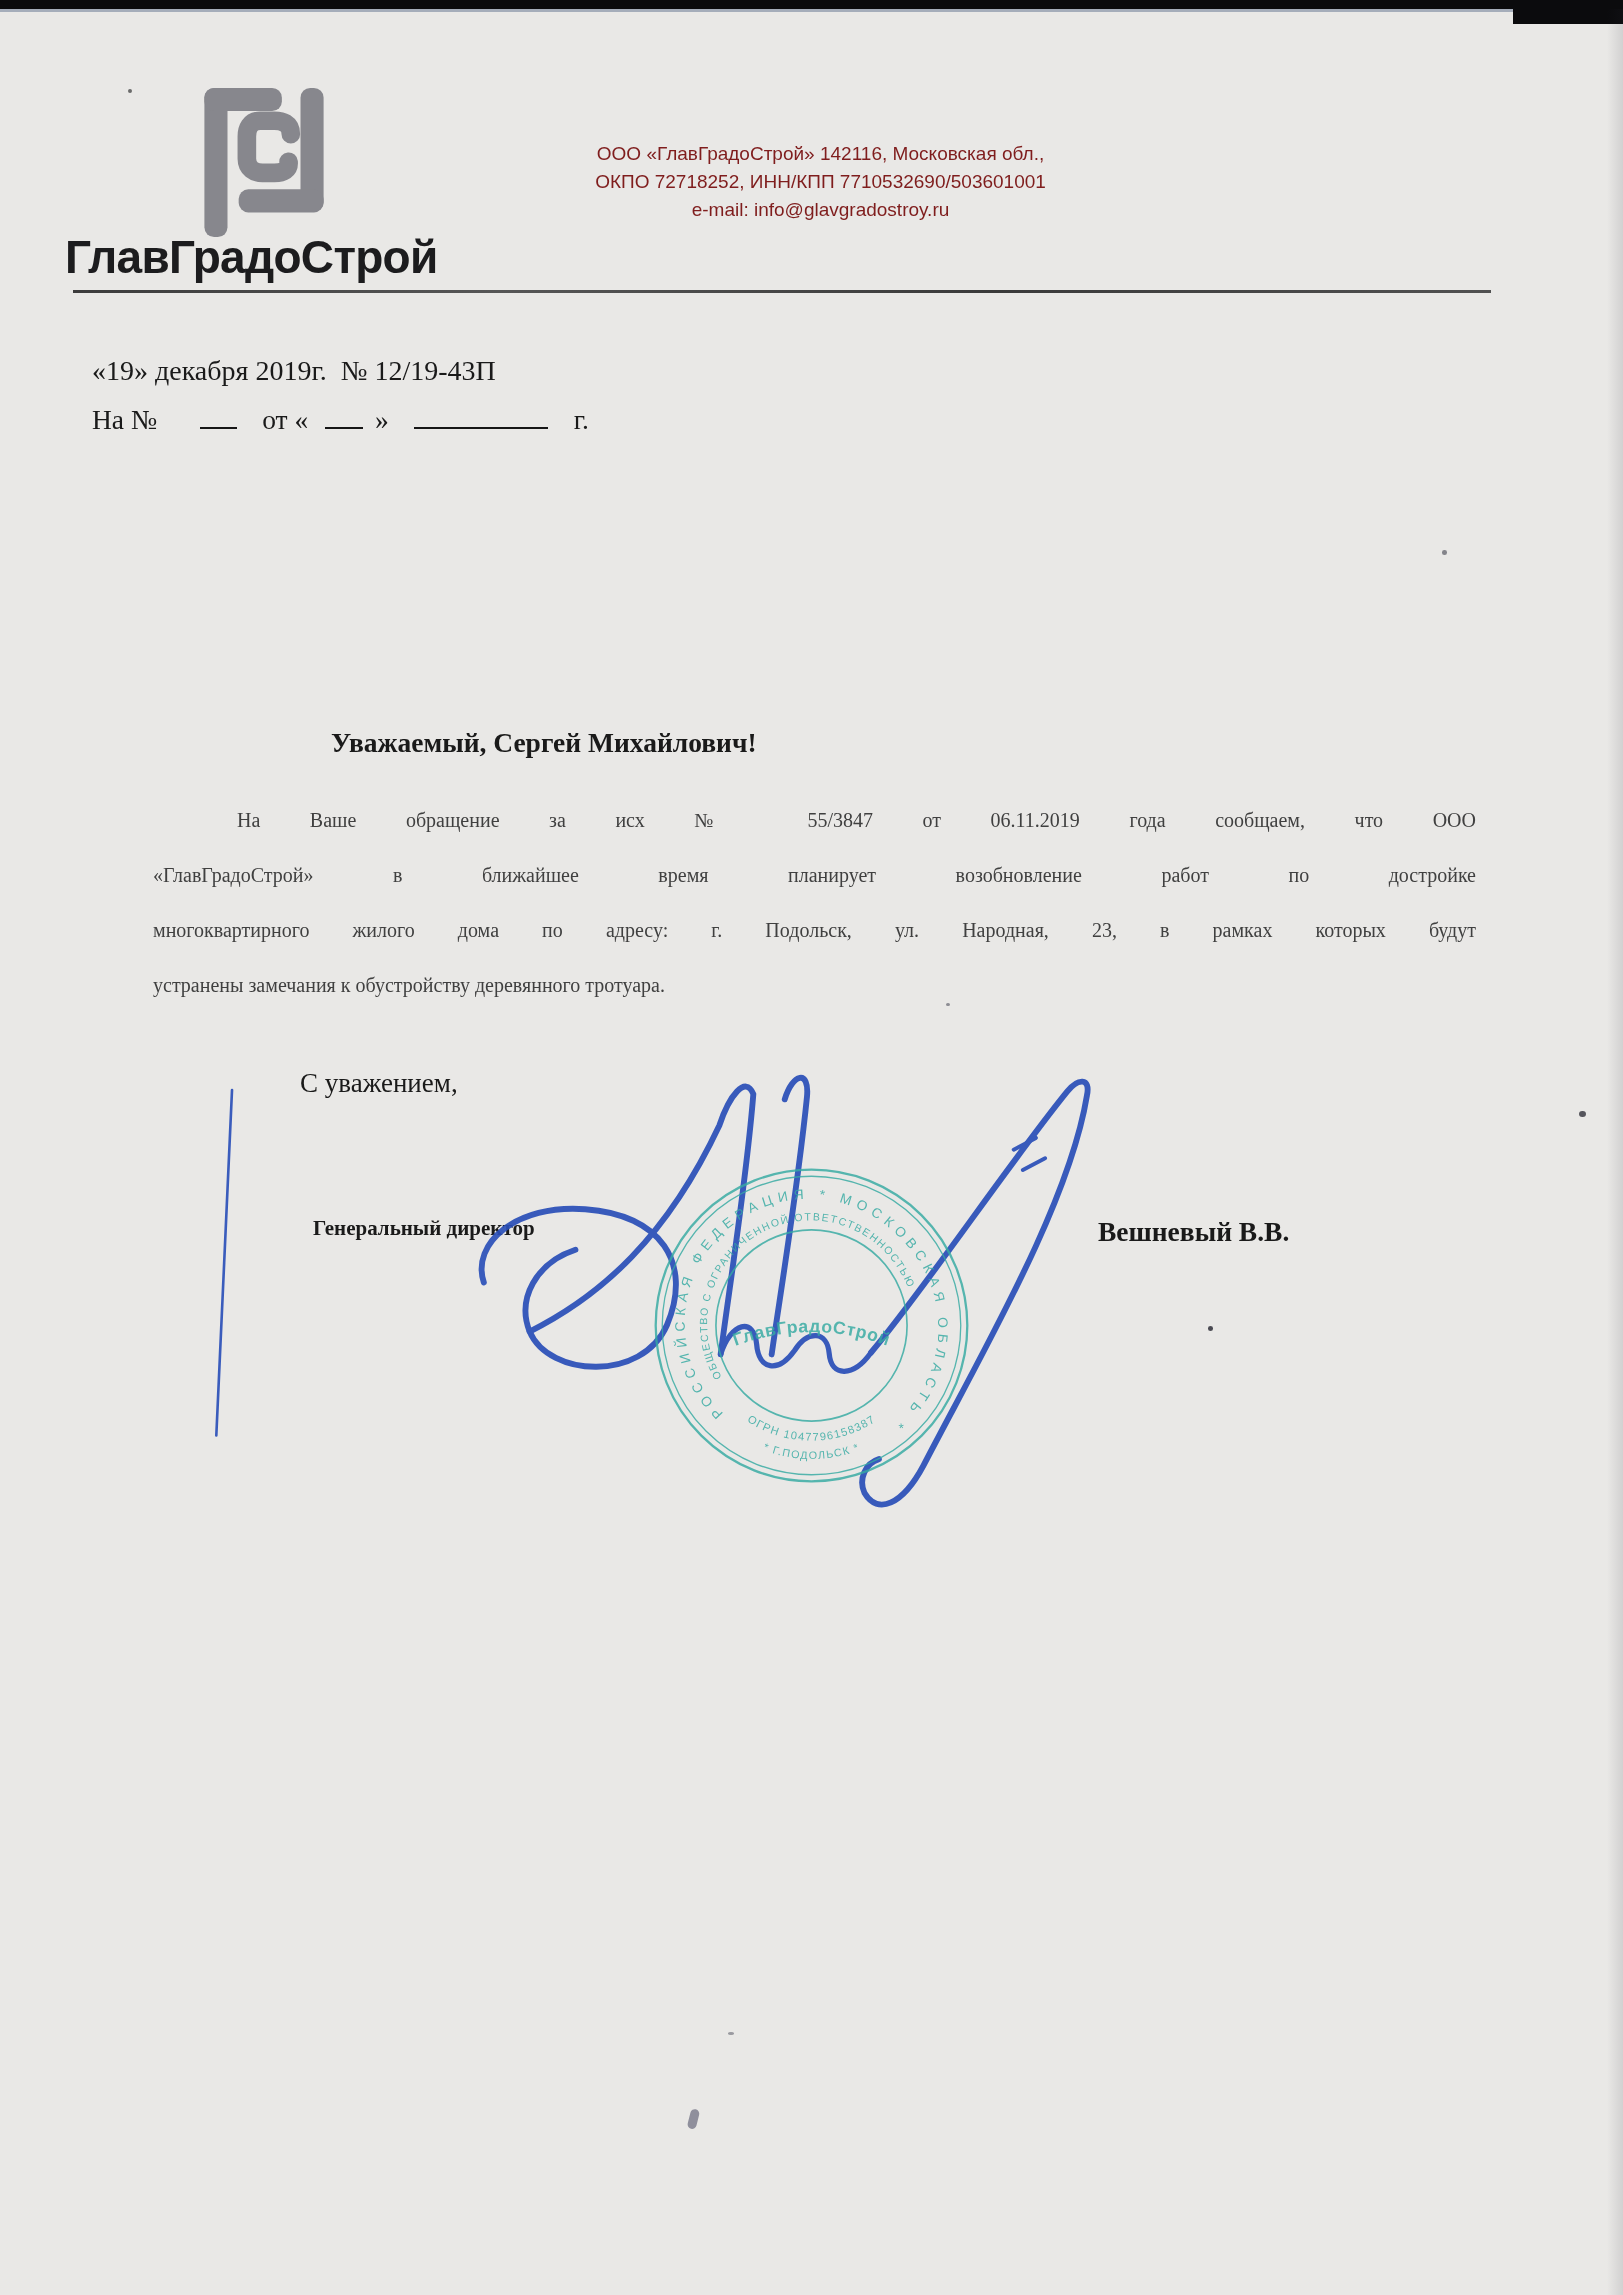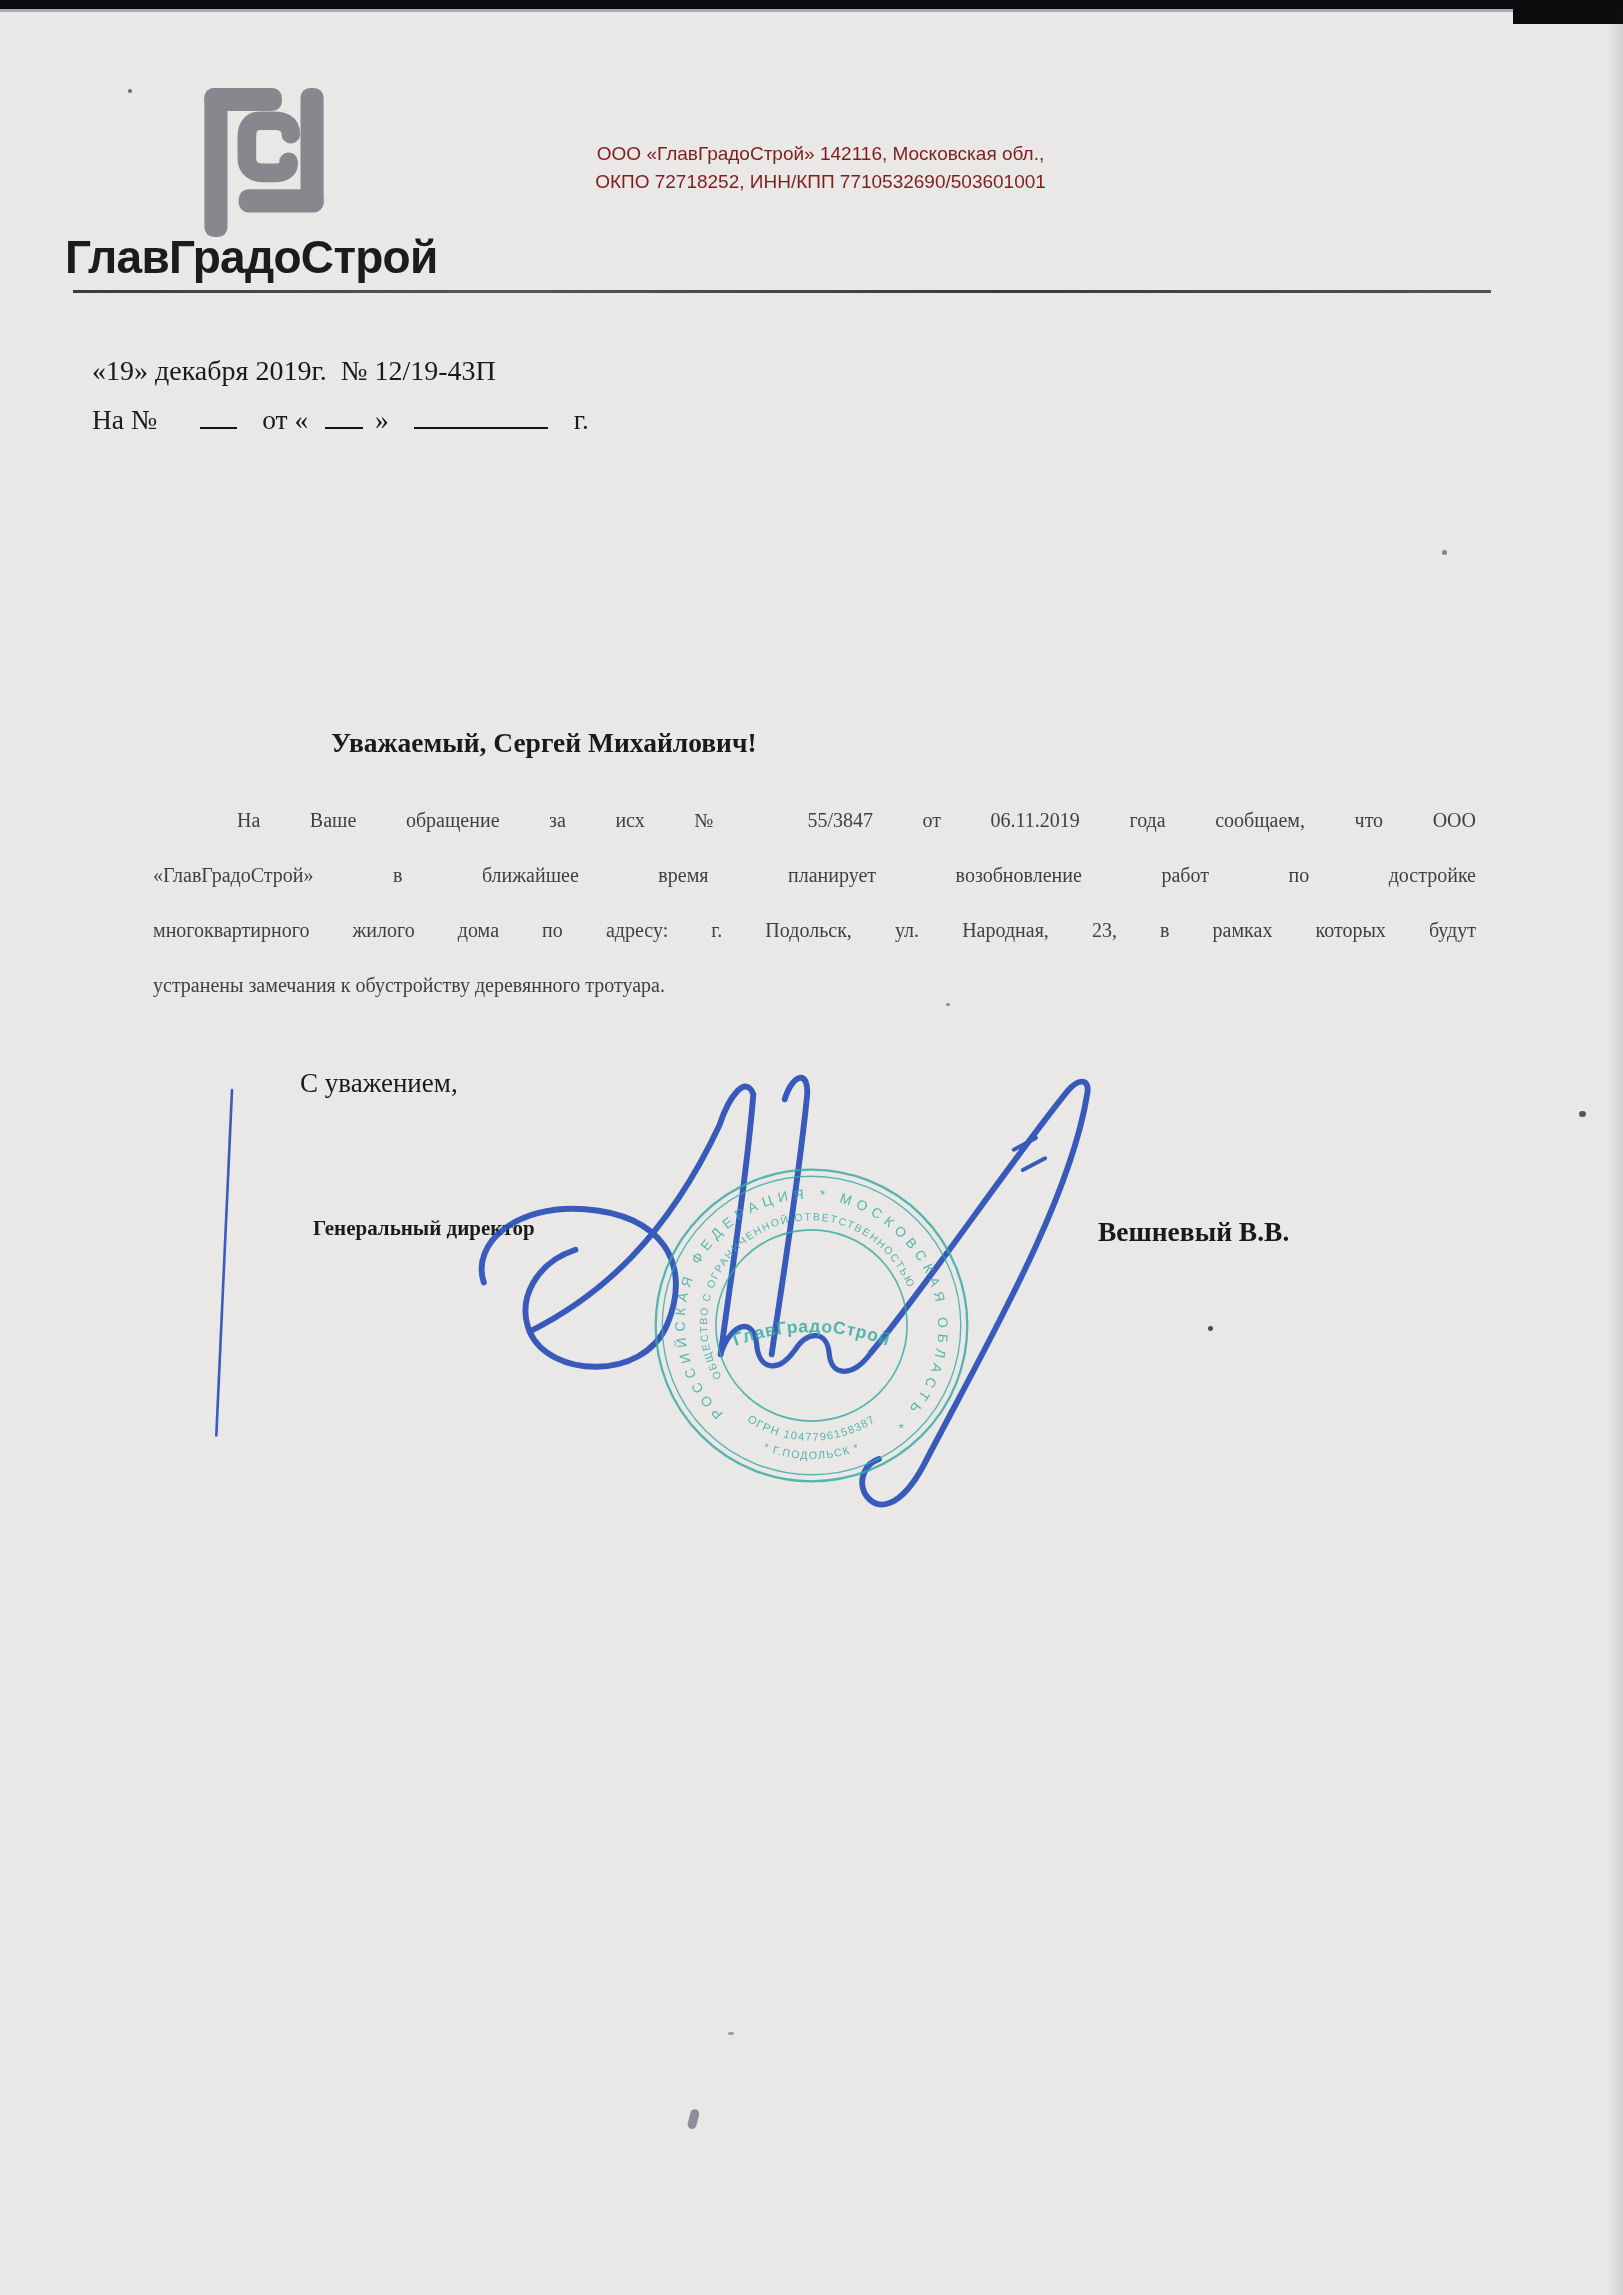--- a/index.html
+++ b/index.html
@@ -74,20 +74,21 @@
       <rect x="46" y="136" width="114" height="31" rx="13"></rect>
     </g>
     <path d="M116,62 C116,47 104,44 94,44 L75,44 C61,44 57,55 57,65 L57,95 C57,108 67,114 78,114 L94,114 C106,114 114,110 113,99" fill="none" stroke="#87878d" stroke-width="25" stroke-linecap="round"></path>
   </svg>
 
   <div class="abs logo-text">ГлавГрадоСтрой</div>
 
   <div class="abs header-address">
     <span>ООО «ГлавГрадоСтрой» 142116, Московская обл.,</span>
     <span>ОКПО 72718252, ИНН/КПП 7710532690/503601001</span>
+    <span>e-mail: info@glavgradostroy.ru</span>
   </div>
 
   <div class="abs divider"></div>
 
   <div class="abs date-line">«19» декабря 2019г.  № 12/19-43П</div>
 
   <div class="abs reply-line">
     <span>На №</span><span class="blank" style="width:37px;margin-left:43px;"></span><span style="margin-left:25px;">от «</span><span class="blank" style="width:38px;margin-left:17px;"></span><span style="margin-left:11.8px;">»</span><span class="blank" style="width:134px;margin-left:25px;"></span><span style="margin-left:26px;">г.</span>
   </div>
 

